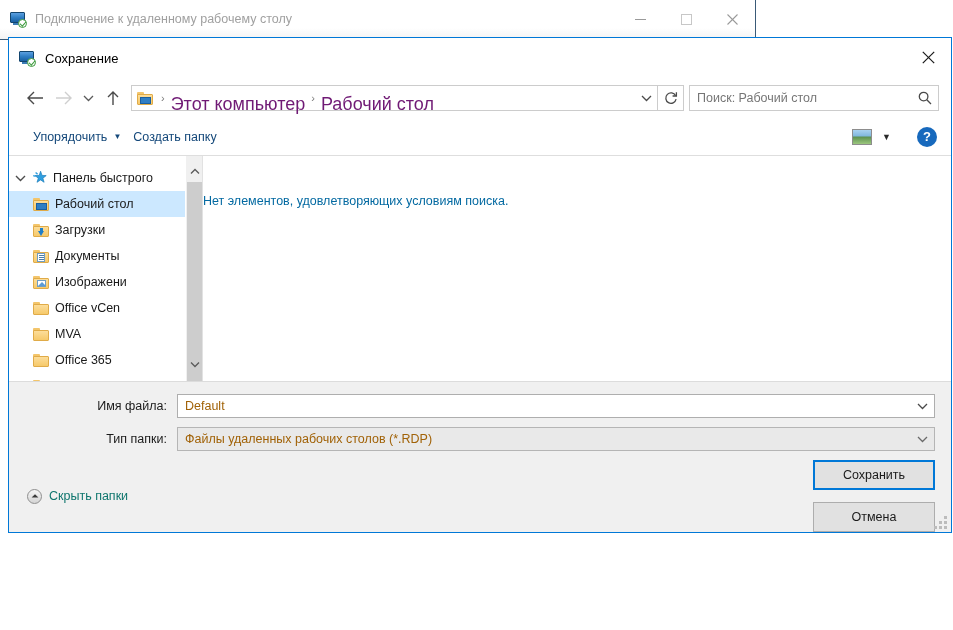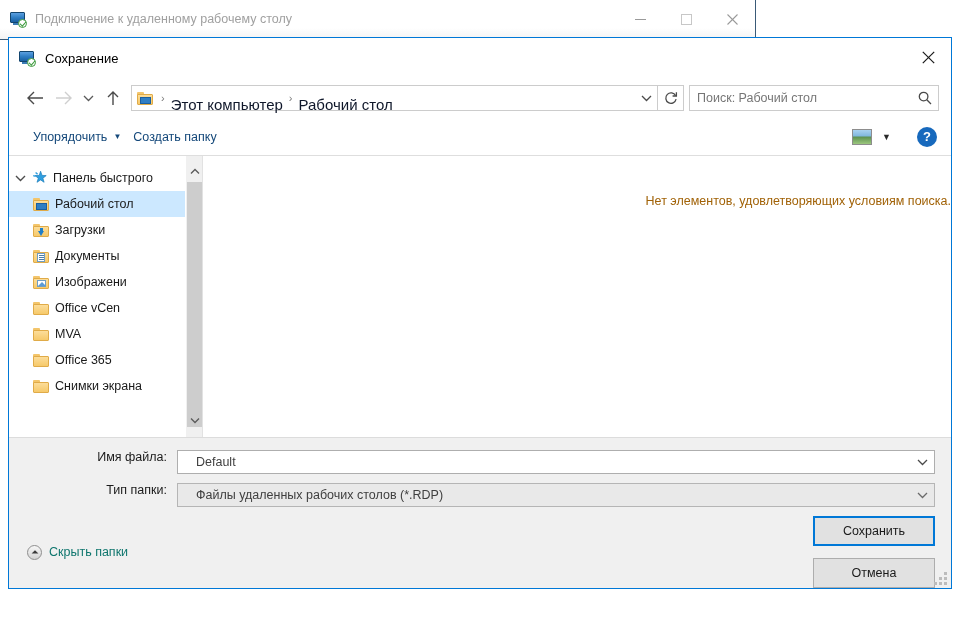--- a/index.html
+++ b/index.html
@@ -97,21 +97,21 @@
     color: #9a9a9a;
   }
   .rdp-ctl svg { display: block; }
 
   
   #save-dialog {
     position: absolute;
     left: 8px;
     top: 37px;
     width: 944px;
-    height: 552px;
+    height: 496px;
     background: #f0f0f0;
     border: 1px solid #0078d7;
     box-sizing: border-box;
     display: flex;
     flex-direction: column;
   }
 
   
   #dialog-titlebar {
     height: 40px;
@@ -164,22 +164,22 @@
     align-items: center;
     margin-left: 4px;
     box-sizing: border-box;
     min-width: 0;
   }
   #addr-icon {
     margin: 0 4px 0 5px;
     flex: 0 0 auto;
   }
   .crumb {
-    font-size: 15px;
-    color: #0f172a;
+    font-size: 18px;
+    color: #701a75;
     white-space: nowrap;
     padding: 0 2px;
     margin-top: 13px;
   }
   .crumb-sep {
     color: #7a7a7a;
     font-size: 11px;
     padding: 0 4px;
     flex: 0 0 auto;
   }
@@ -455,35 +455,36 @@
   #file-list {
     flex: 1 1 auto;
     background: #ffffff;
     border-left: 1px solid #e2e2e2;
     position: relative;
   }
   #empty-message {
     position: absolute;
     left: 0; right: 0;
     top: 38px;
-    text-align: right;
+    text-align: left;
     font-size: 12.5px;
-    color: #a16207;
+    color: #0369a1;
   }
 
   
   #form-area {
     flex: 0 0 auto;
     background: #f0f0f0;
     border-top: 1px solid #dcdcdc;
     padding: 12px 16px 0 16px;
     box-sizing: border-box;
   }
   .form-row {
     display: flex;
+    align-items: center;
     margin-bottom: 9px;
   }
   .form-label {
     width: 152px;
     text-align: right;
     padding-right: 10px;
     font-size: 12.5px;
     color: #1a1a1a;
     flex: 0 0 auto;
     box-sizing: border-box;
@@ -495,22 +496,22 @@
     display: flex;
     align-items: center;
     box-sizing: border-box;
     min-width: 0;
   }
   .combo.white { background: #ffffff; }
   .combo.gray { background: #e9e9e9; border-color: #b5b5b5; }
   .combo-value {
     flex: 1 1 auto;
     font-size: 12.5px;
-    color: #404040;
-    padding-left: 18px;
+    color: #a16207;
+    padding-left: 7px;
     border: none;
     outline: none;
     background: transparent;
     font-family: "Liberation Sans", sans-serif;
     min-width: 0;
     overflow: hidden;
     white-space: nowrap;
   }
   .combo-caret {
     width: 24px;

